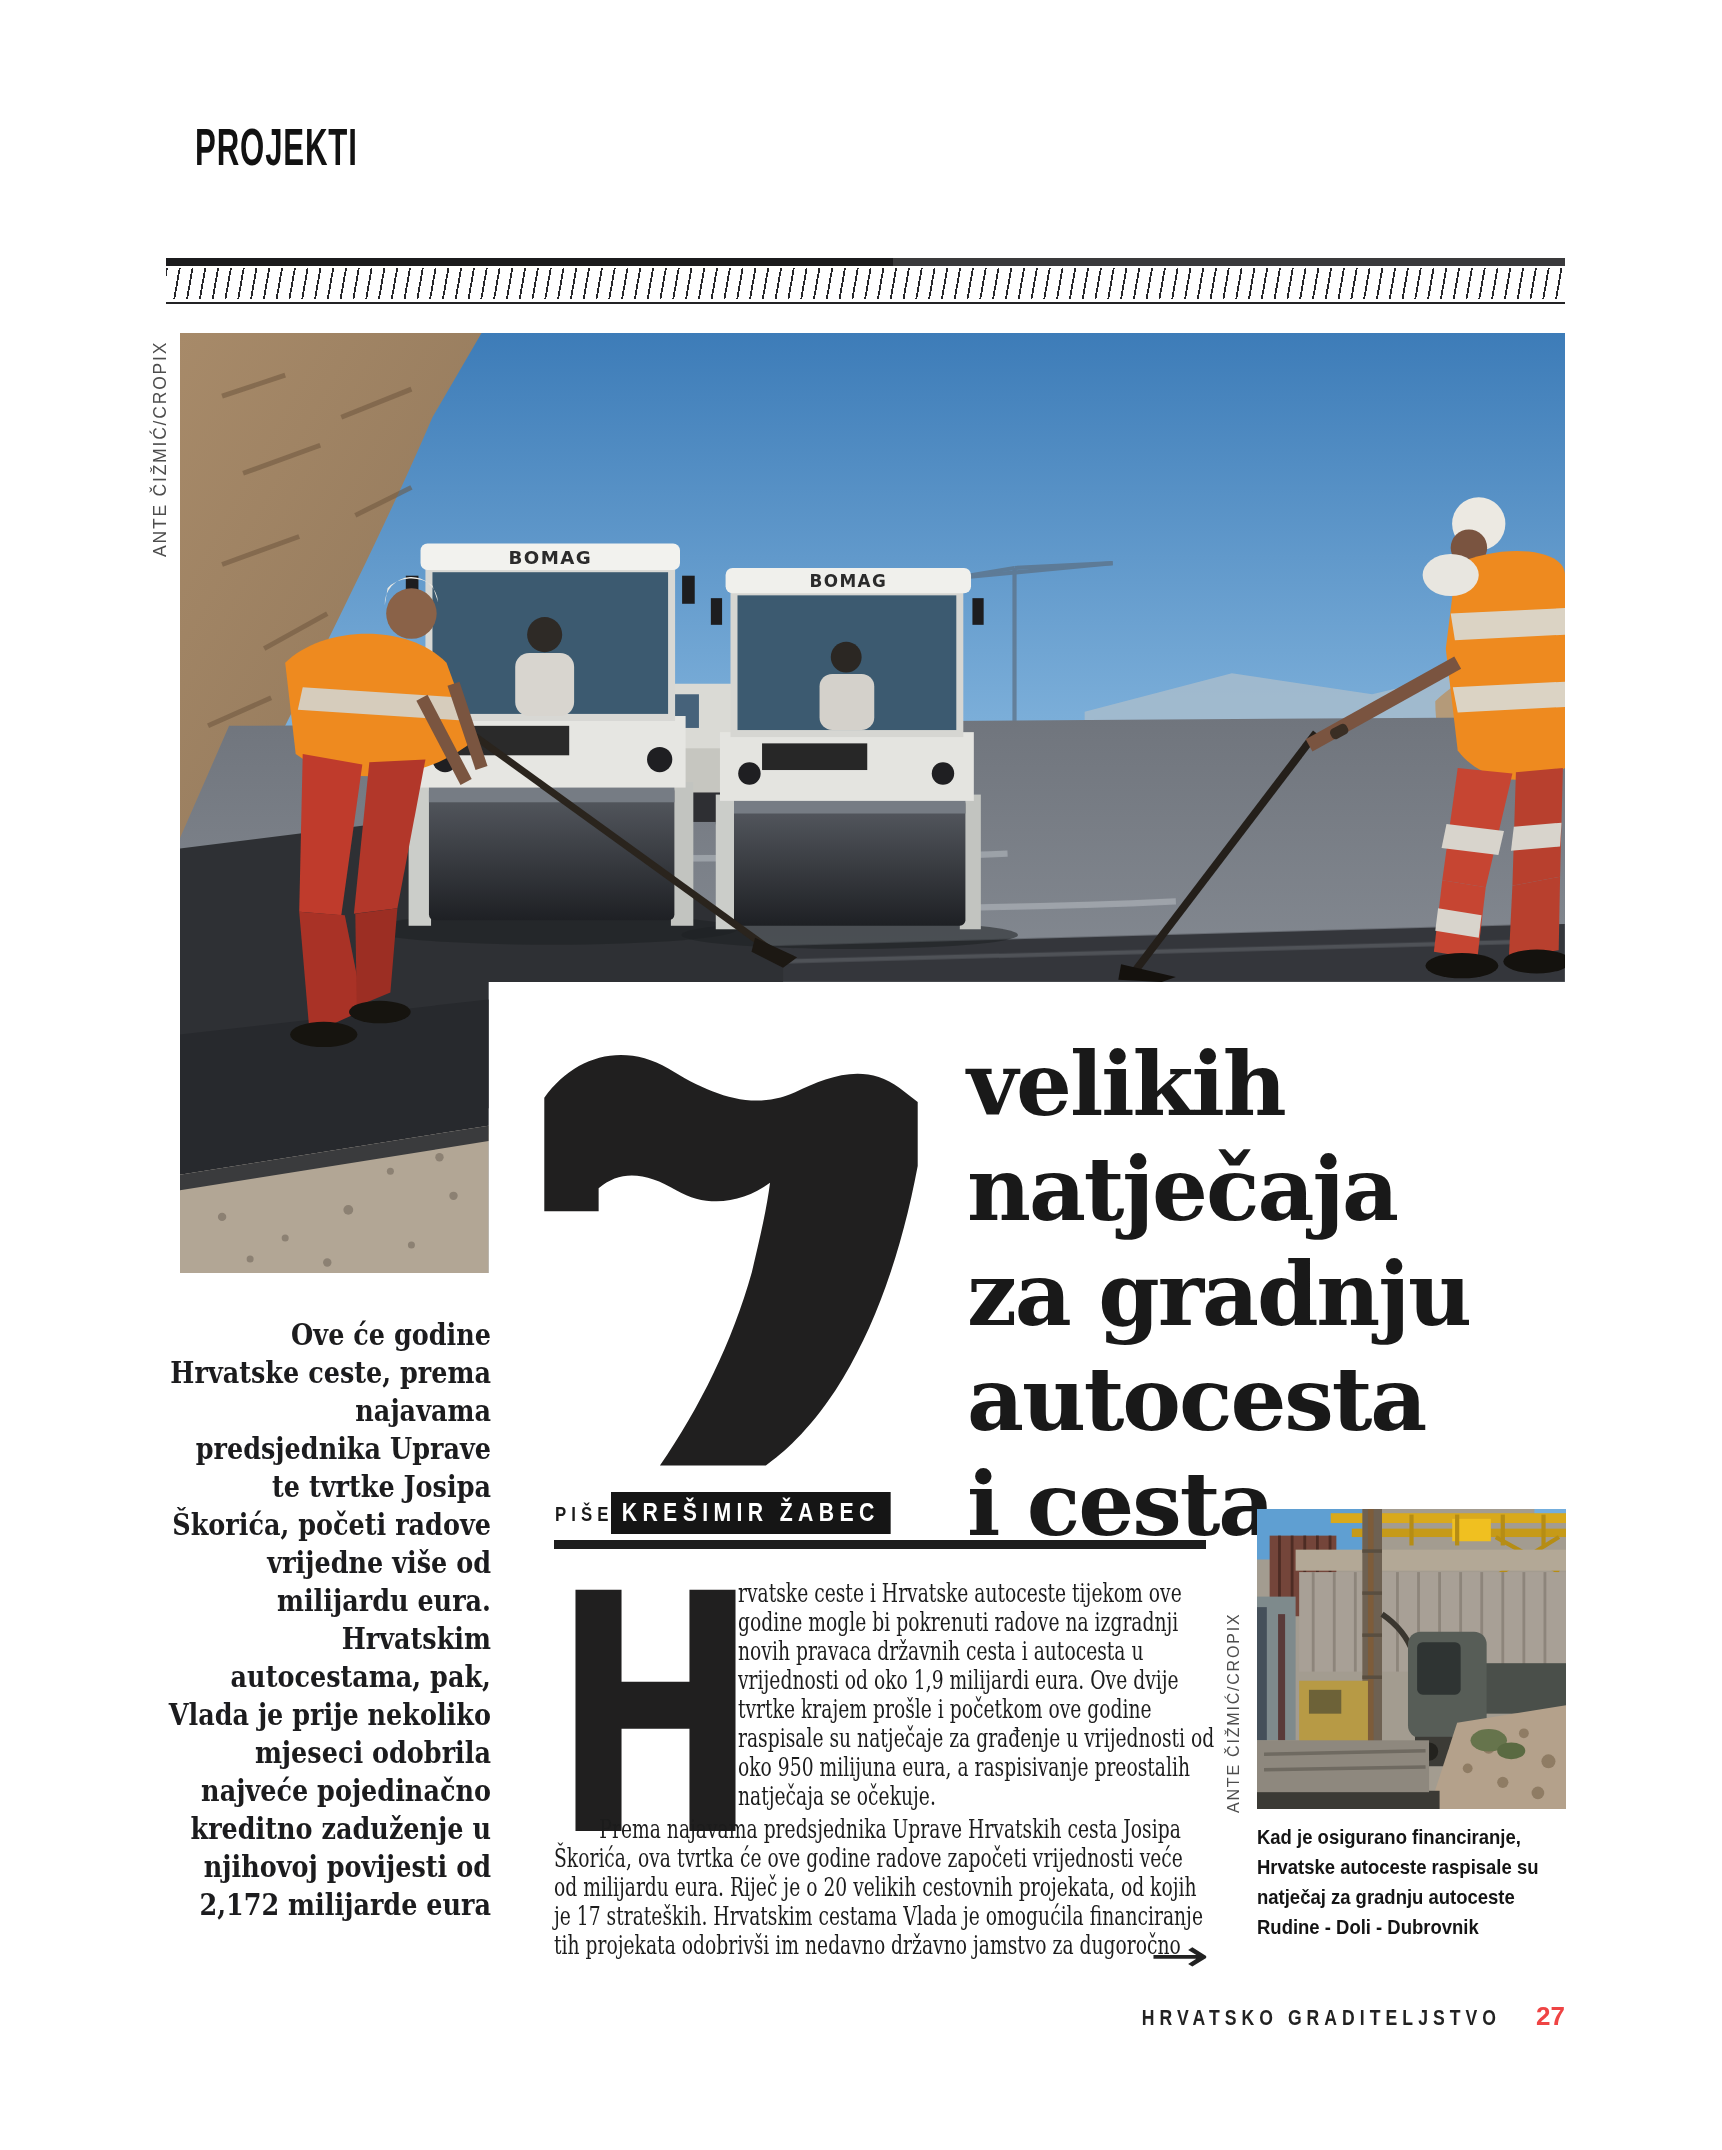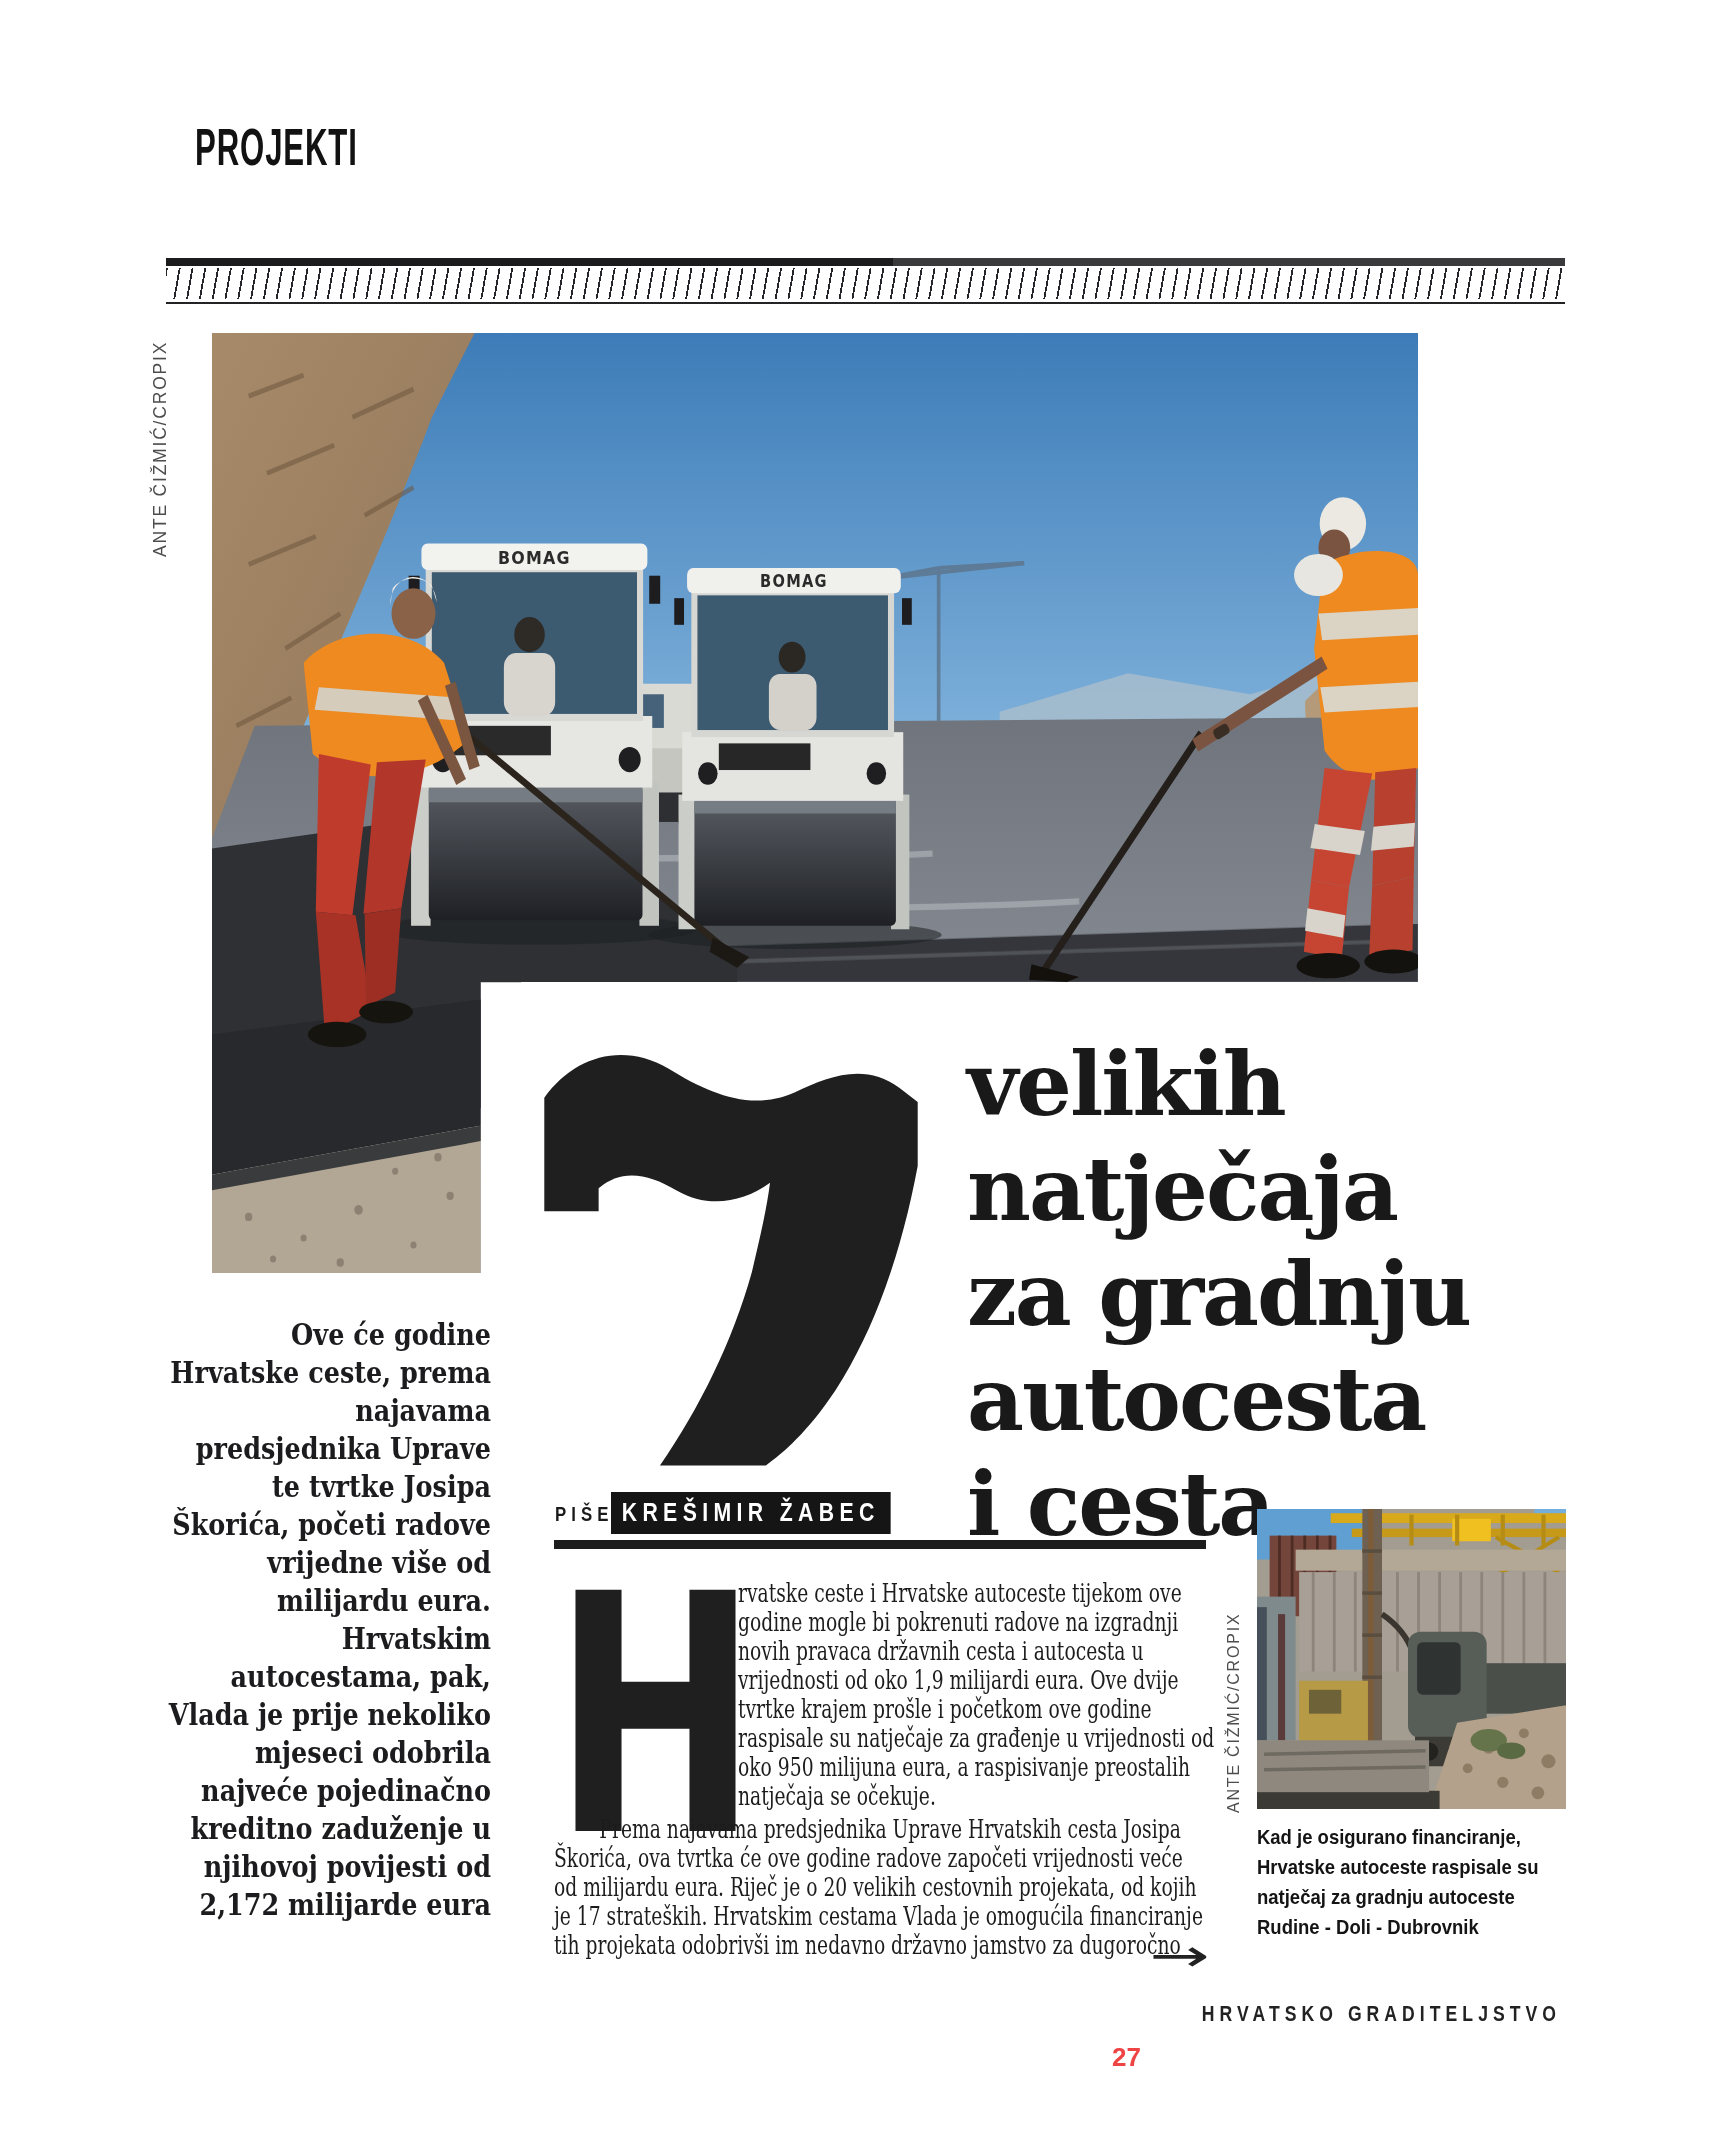--- a/index.html
+++ b/index.html
@@ -10,22 +10,22 @@
   .section-label{left:195px;top:121px;font-weight:700;font-size:52px;line-height:52px;
     letter-spacing:1.4px;color:#121212;transform:scaleX(0.60);transform-origin:left top;
     font-family:"Liberation Sans",sans-serif;}
 
   .divider{left:166px;top:258px;width:1399px;}
   .divider-bar{height:8.4px;background:linear-gradient(90deg,#1b1b1d 0 52%,#3a3a3c 52% 100%);}
   .divider-hatch{height:31px;margin-top:2.1px;
     background:repeating-linear-gradient(100deg,#26262a 0,#26262a 1.8px,transparent 1.8px,transparent 12.6px);}
   .divider-line{height:2.8px;margin-top:2.1px;background:#232325;}
 
-  .main-photo{left:180px;top:333px;width:1206px;height:940px;
-    clip-path:polygon(0 0,1385px 0,1385px 649px,309px 649px,309px 940px,0 940px);margin-left:32px;}
+  .main-photo{left:180px;top:333px;width:1385px;height:940px;
+    clip-path:polygon(0 0,1385px 0,1385px 649px,309px 649px,309px 940px,0 940px);}
   .main-photo svg{display:block;width:100%;height:100%;}
 
   .vert{transform-origin:0 0;transform:rotate(-90deg);white-space:nowrap;
     font-size:17.5px;letter-spacing:1.8px;color:#4d4d4d;font-family:"Liberation Sans",sans-serif;}
 
   .seven{left:540px;top:1049px;width:382px;height:418px;}
 
   .headline{left:967px;top:1032px;width:631px;font-family:"DejaVu Serif",serif;font-weight:700;
     font-size:88px;line-height:105px;letter-spacing:-2.1px;color:#191919;white-space:pre-line;}
 
@@ -52,22 +52,22 @@
   .cont-arrow{left:1149px;top:1933px;font-family:"DejaVu Sans",sans-serif;font-size:45px;
     color:#222;transform:scaleX(1.6);transform-origin:left top;line-height:45px;}
 
   .side-photo{left:1257px;top:1509px;width:309px;height:300px;}
   .side-photo svg{display:block;width:100%;height:100%;}
 
   .caption{left:1257px;top:1822px;width:393px;font-weight:700;font-size:21px;line-height:30px;
     color:#141414;white-space:pre-line;transform:scaleX(0.88);transform-origin:left top;
     font-family:"Liberation Sans",sans-serif;}
 
-  .footer{left:1112px;top:2001px;width:513px;display:flex;justify-content:center;
-    align-items:baseline;gap:15.4px;flex-direction:column;}
+  .footer{left:1052px;top:2001px;width:513px;display:flex;justify-content:space-between;
+    align-items:baseline;gap:15.4px;}
   .footer-mag{font-weight:700;font-size:22px;letter-spacing:6.3px;color:#222;
     transform:scaleX(0.8);transform-origin:right center;white-space:nowrap;}
   .footer-num{font-weight:700;font-size:26px;color:#ef4444;}
 </style>
 </head>
 <body>
 
 <div class="page">
 
   <div class="abs section-label">PROJEKTI</div>

